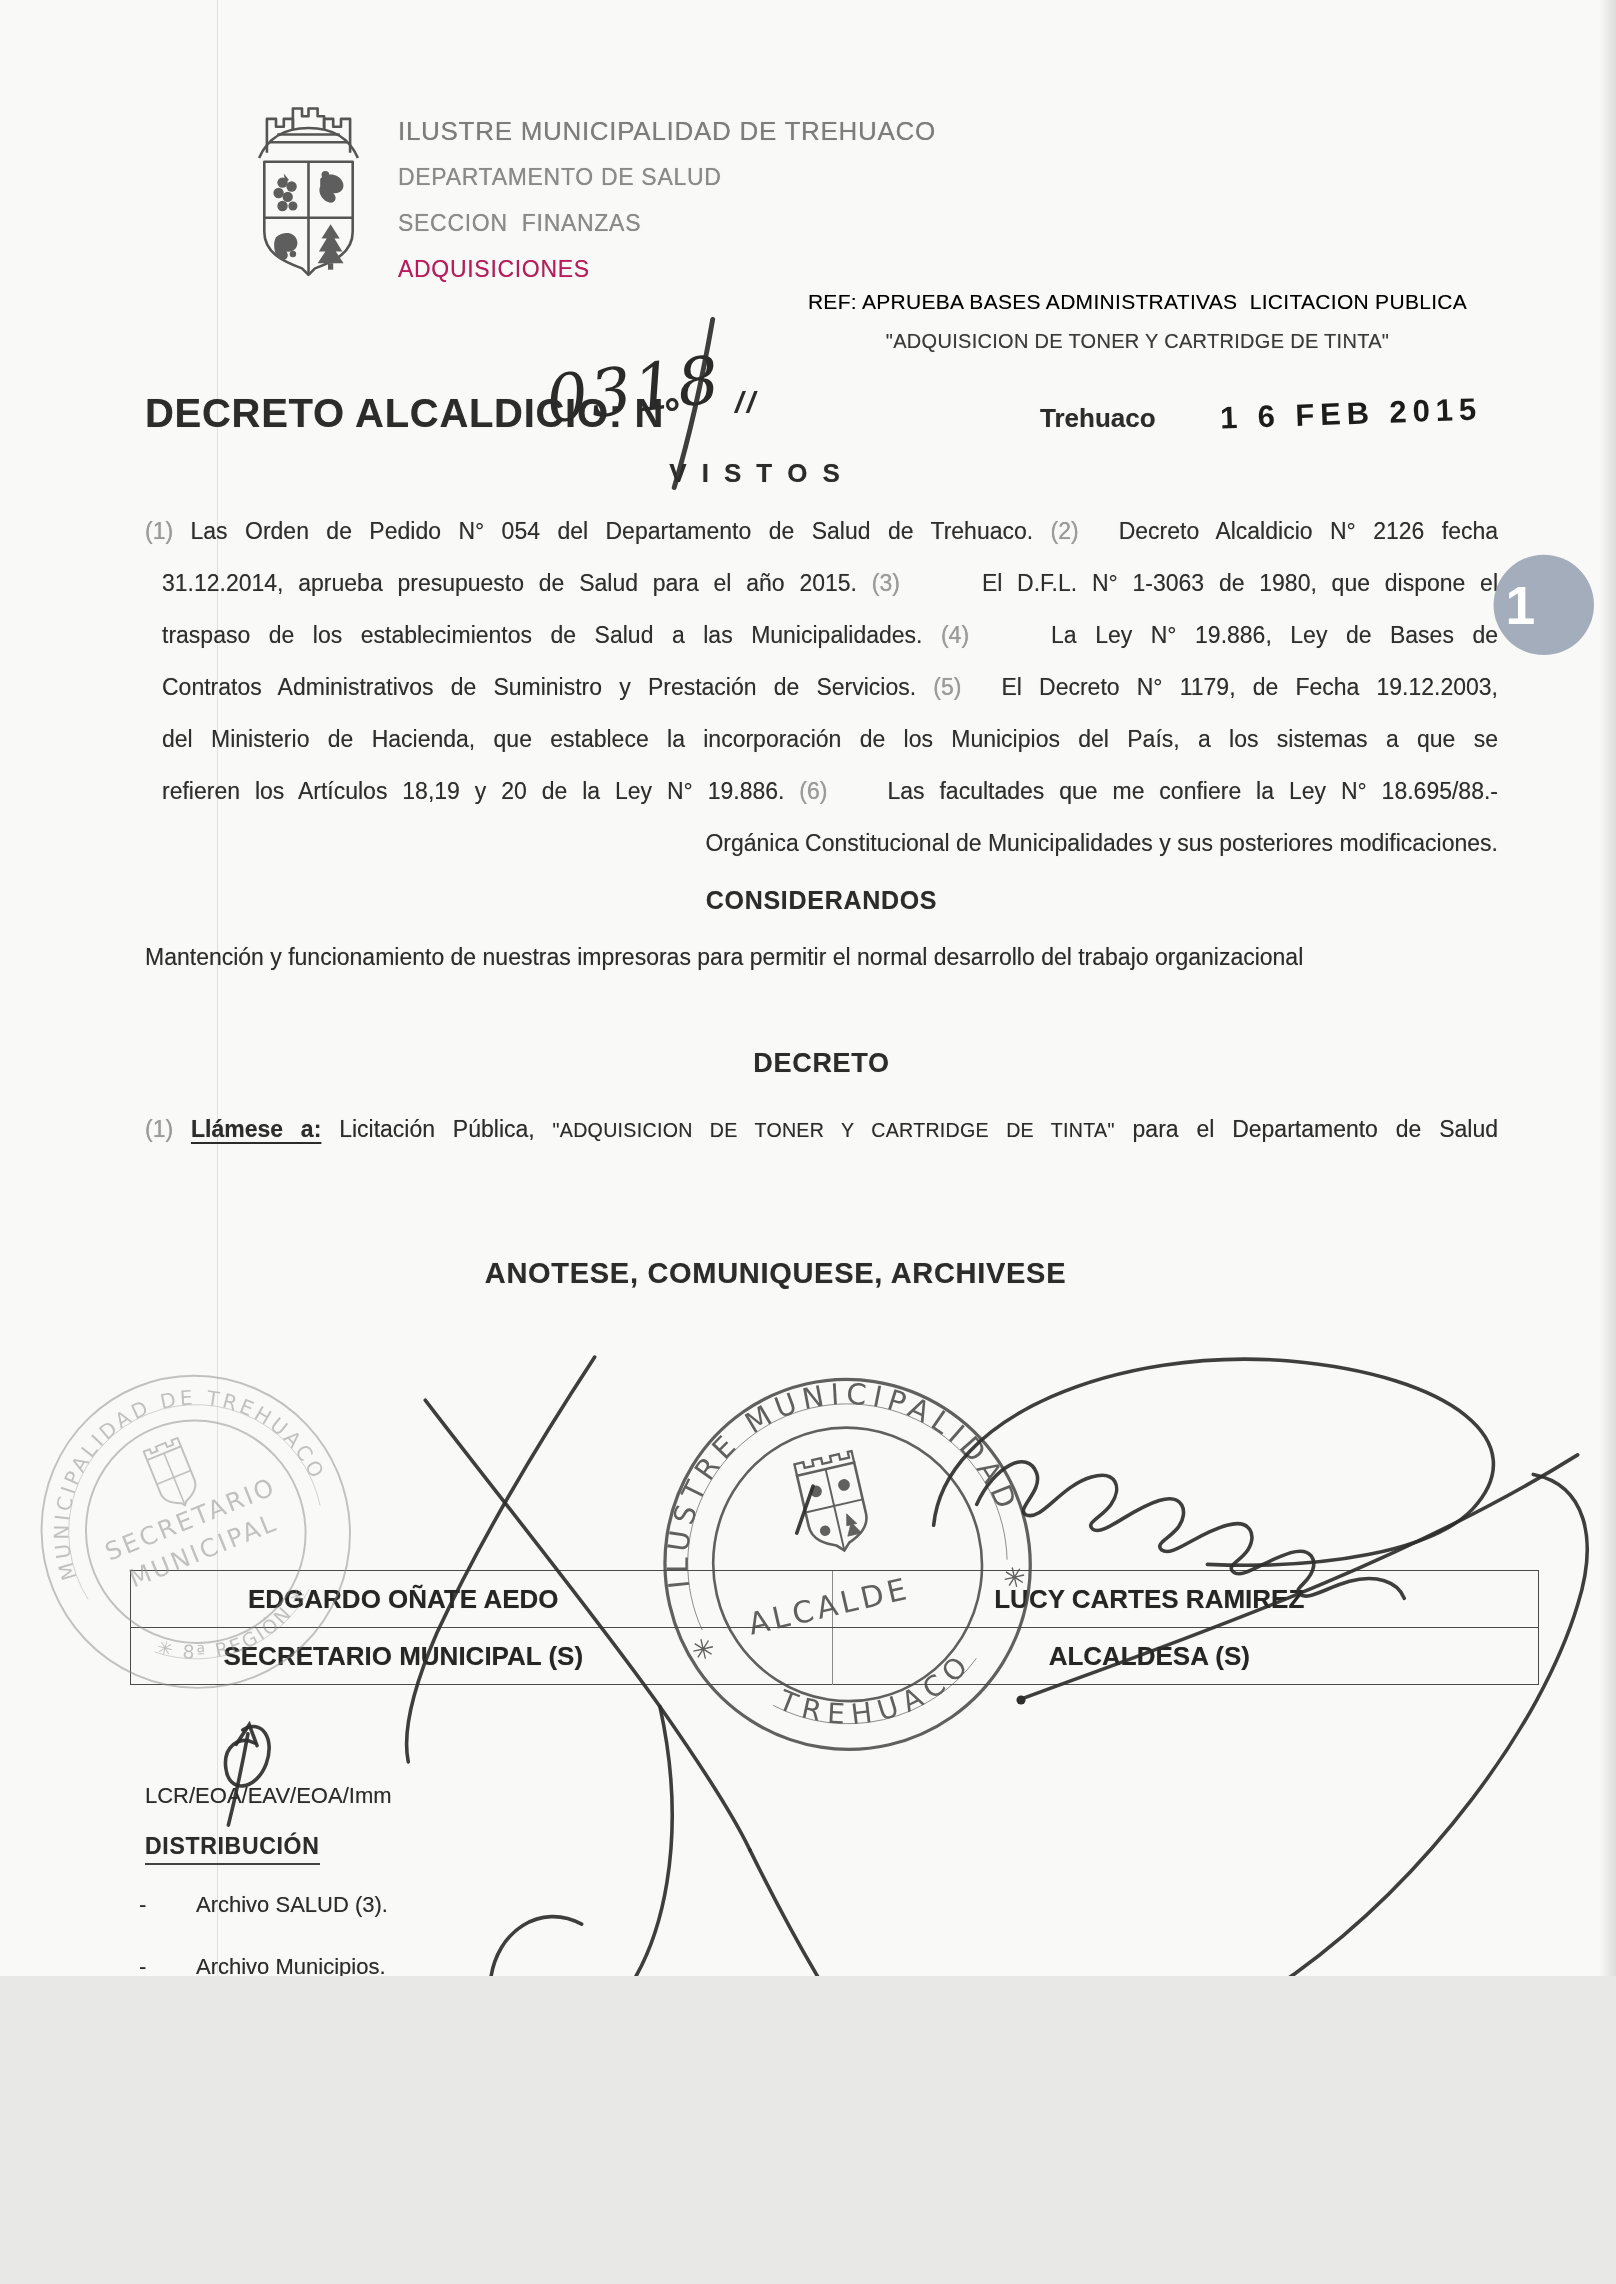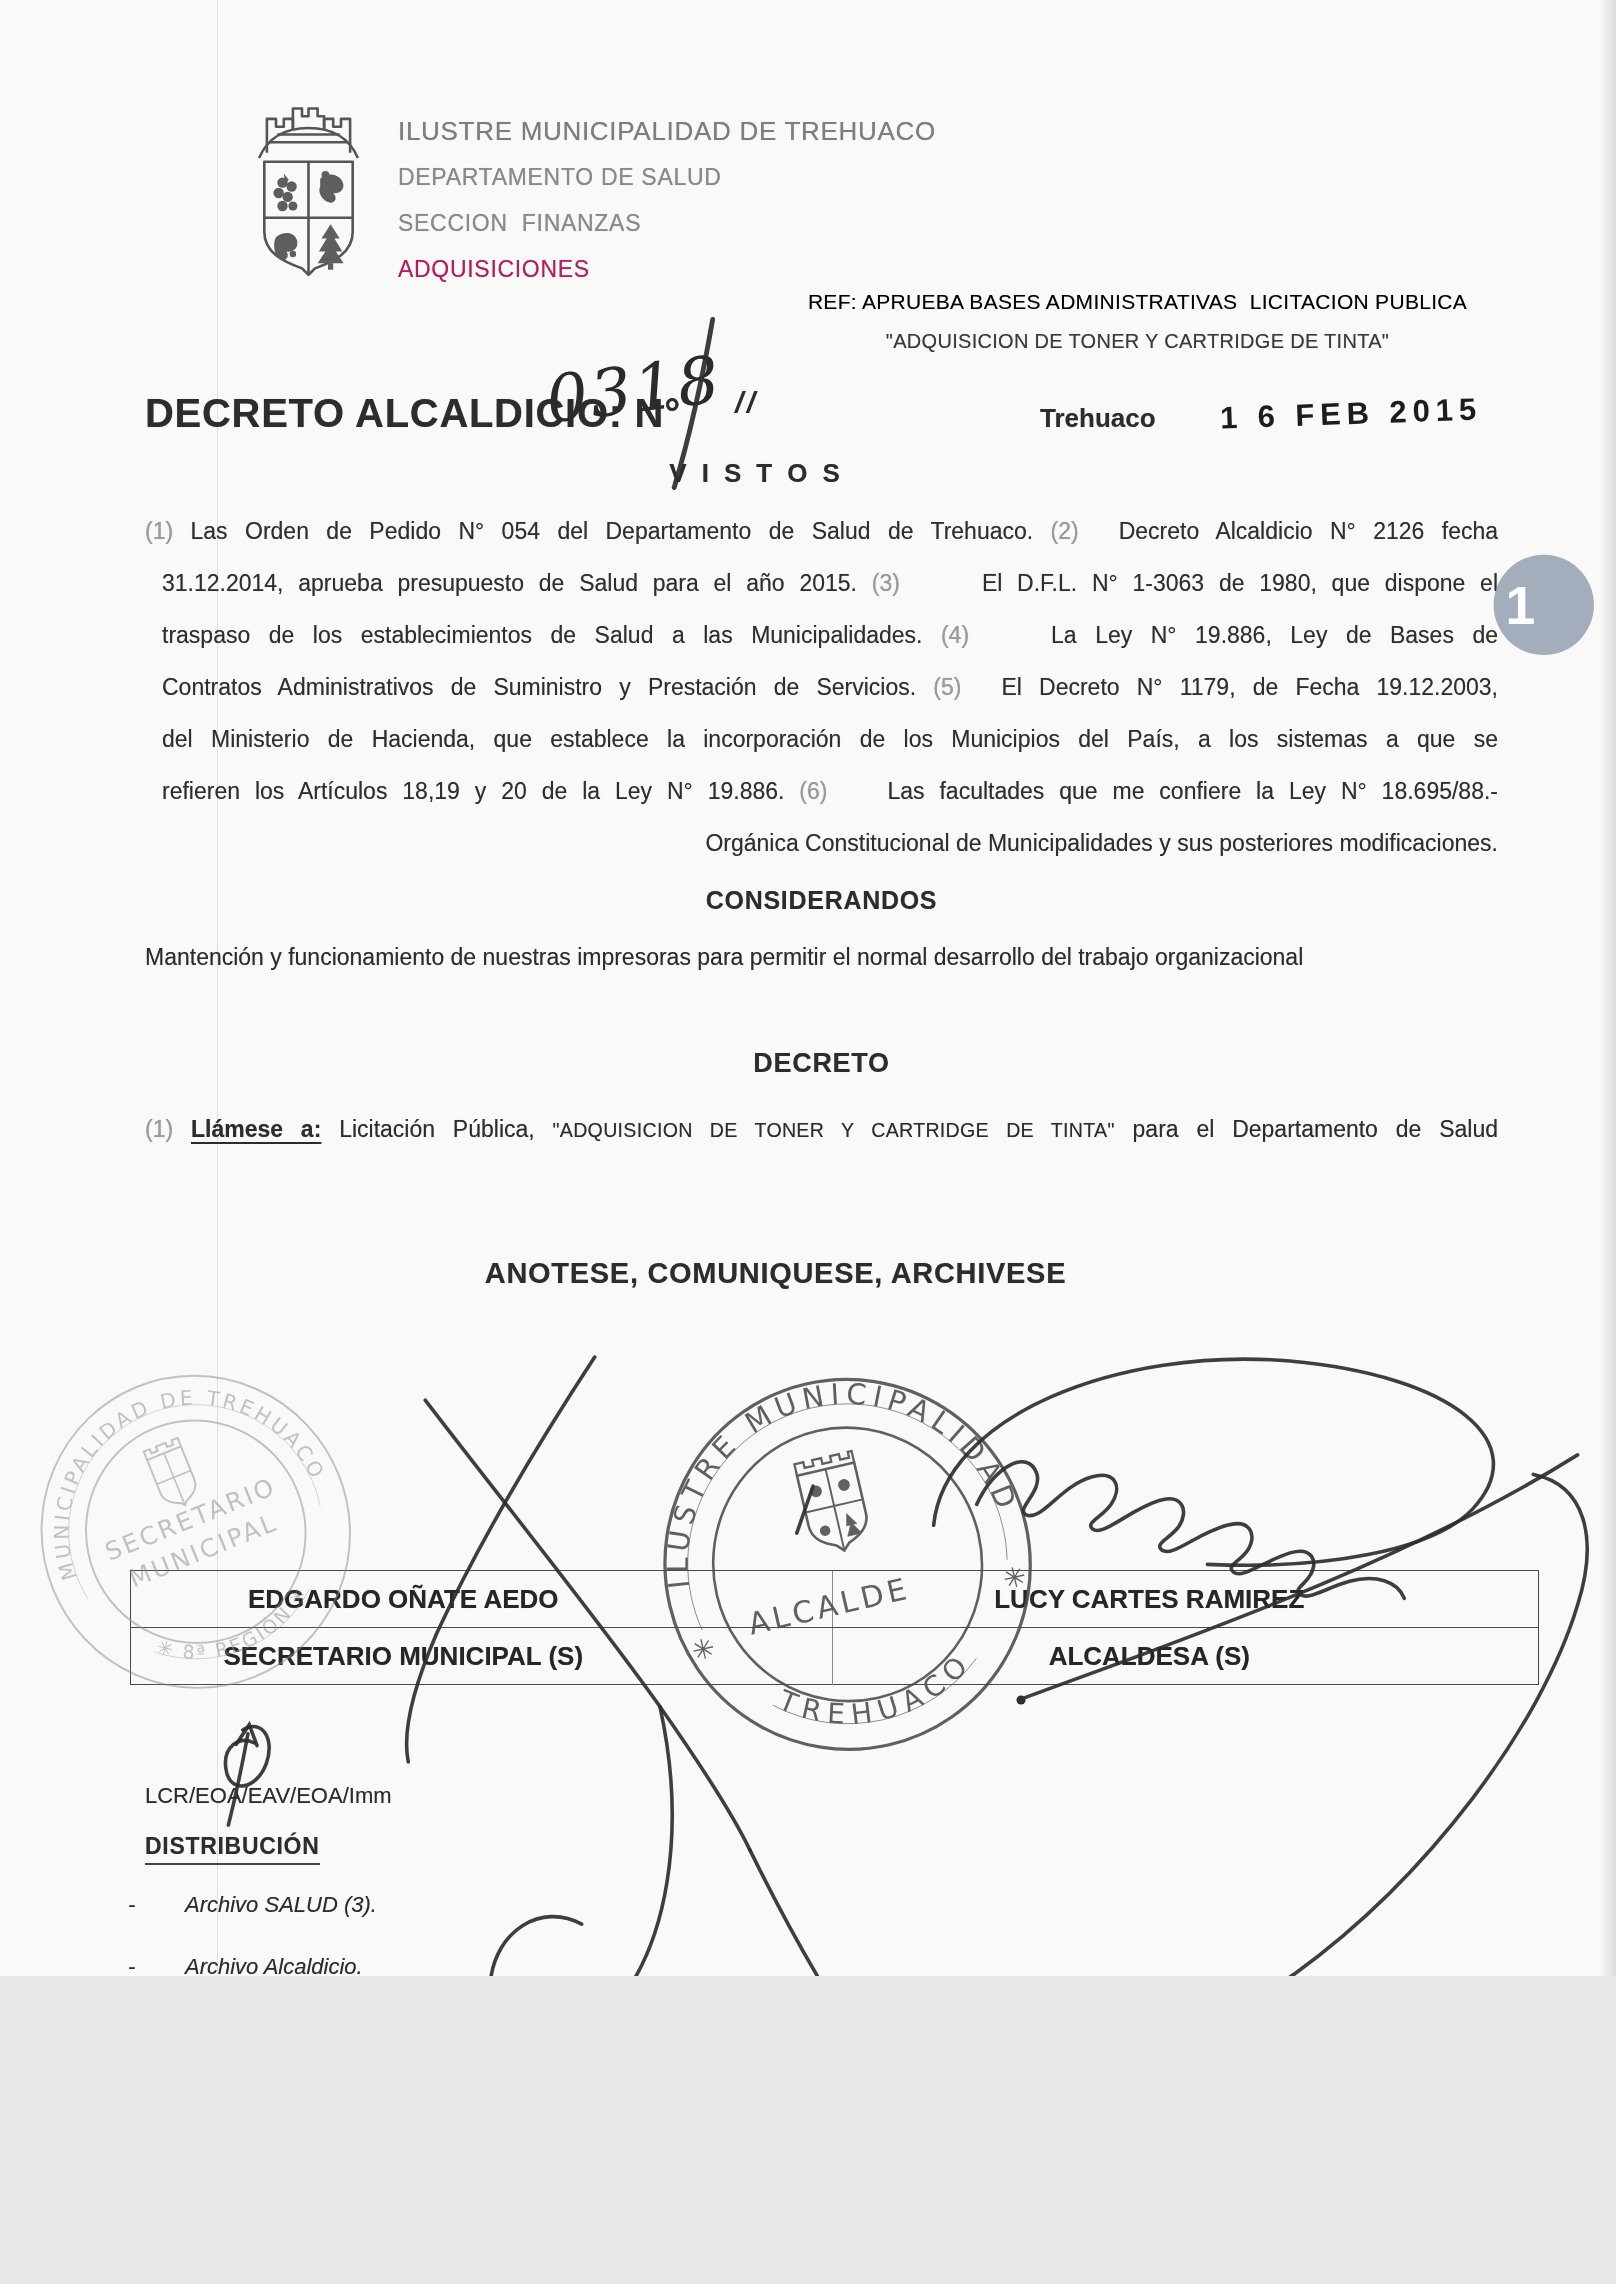--- a/index.html
+++ b/index.html
@@ -48,21 +48,21 @@
   .sig-table{left:130px;top:1570px;width:1409px;height:115px;border:1.3px solid #4a4a4a;}
   .sig-row{display:flex;width:100%;height:57px;}
   .sig-row.top{border-bottom:1.3px solid #4a4a4a;}
   .sig-cell{display:flex;align-items:center;justify-content:center;font-size:26px;font-weight:700;color:#262626;}
   .sig-cell.l{width:702px;border-right:1.3px solid #8a8a8a;padding-right:156px;}
   .sig-cell.r{width:706px;padding-right:72px;}
   
   .initials{left:145px;top:1783px;font-size:22px;}
   .dist-title{left:145px;top:1833px;font-size:23px;font-weight:700;letter-spacing:0.7px;
               border-bottom:2px solid #444;padding-bottom:3.3px;}
-  .dist-row{position:absolute;left:128px;font-size:22px;font-style:italic;}
+  .dist-row{position:absolute;left:139px;font-size:22px;}
   .dist-row .dash{display:inline-block;width:57px;}
   .r1{top:1892px;} .r2{top:1954px;} .r3{top:2017px;}
   
   .fold-line{left:217px;top:0;width:1.3px;height:2284px;background:rgba(160,160,160,.28);}
   .edge-shade{right:0;top:0;width:18px;height:2284px;
               background:linear-gradient(to right,rgba(0,0,0,0),rgba(0,0,0,.12));}
   
   svg.art{position:absolute;left:0;top:0;pointer-events:none;}
   .stamp ellipse,.stamp path.ring{fill:none;}
   .stamp.light{opacity:.5;}
@@ -167,21 +167,21 @@
       <div class="sig-cell r soft">ALCALDESA (S)</div>
     </div>
   </div>
 
   <div class="abs initials soft">LCR/EOA/EAV/EOA/Imm</div>
   <div class="abs dist-title soft">DISTRIBUCIÓN</div>
   <div class="dist-row r1 soft">
     <span class="dash">-</span><span>Archivo SALUD (3).</span>
   </div>
   <div class="dist-row r2 soft">
-    <span class="dash">-</span><span>Archivo Alcaldicio.</span>
+    <span class="dash">-</span><span>Archivo Municipios.</span>
   </div>
   <div class="dist-row r3 soft">
     <span class="dash">-</span><span>Oficina de Transparencia.</span>
   </div>
 
   <svg class="art" width="1617" height="2284" viewBox="0 0 2480 3504">
 
     <g class="stamp light" transform="translate(300,2350) rotate(-22)">
       <ellipse rx="236" ry="240" stroke-width="3"></ellipse>
       <ellipse rx="168" ry="171" stroke-width="3"></ellipse>

